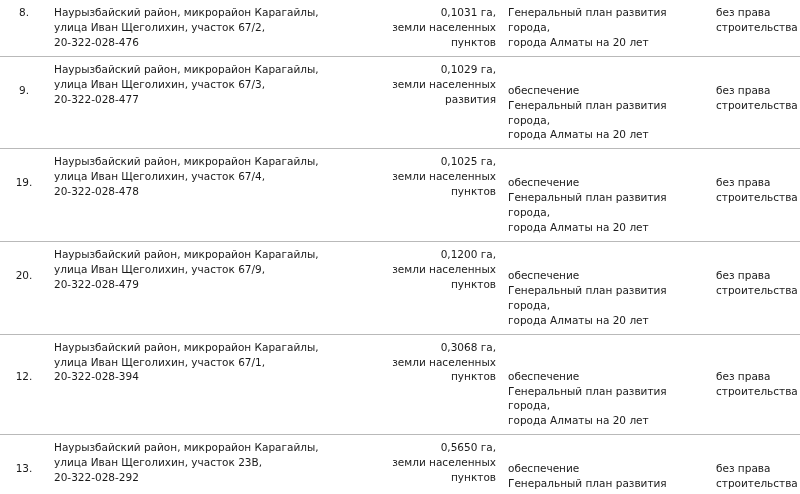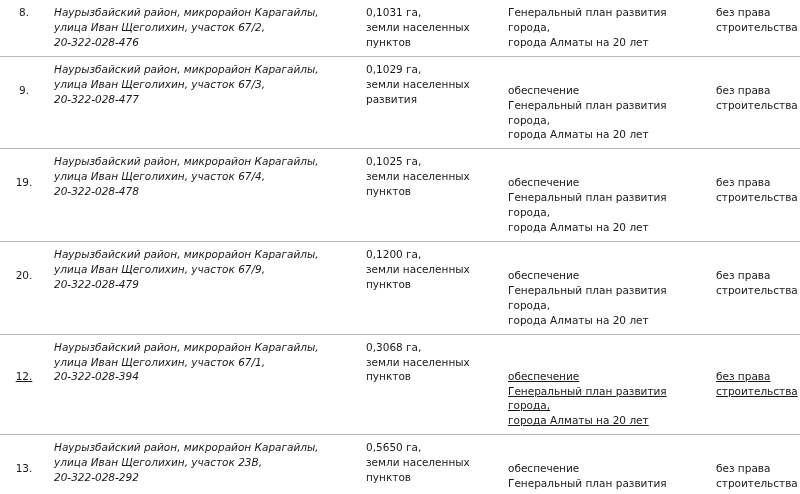--- a/index.html
+++ b/index.html
@@ -33,25 +33,25 @@
   }
   .col-num {
     width: 36px;
     text-align: center;
     padding-left: 2px;
     padding-right: 2px;
   }
   .col-desc {
     width: 300px;
     padding-left: 8px;
-    font-style: italic;
   }
   .col-area {
     width: 130px;
     padding-left: 8px;
+    text-align: right;
   }
   .col-plan {
     width: 196px;
     padding-left: 8px;
   }
   .col-note {
     width: 120px;
     padding-left: 8px;
   }
   .cell-lines {
@@ -59,21 +59,20 @@
   }
   .mid-row .col-num,
   .mid-row .col-plan,
   .mid-row .col-note {
     padding-top: 26px;
   }
   .tall-row .col-num,
   .tall-row .col-plan,
   .tall-row .col-note {
     padding-top: 34px;
-    text-decoration: underline;
   }
 </style>
 </head>
 <body>
 
 <table class="doc-table">
   <tbody>
     <tr>
       <td class="col-num cell-lines">8.</td>
       <td class="col-desc cell-lines">Наурызбайский район, микрорайон Карагайлы,

